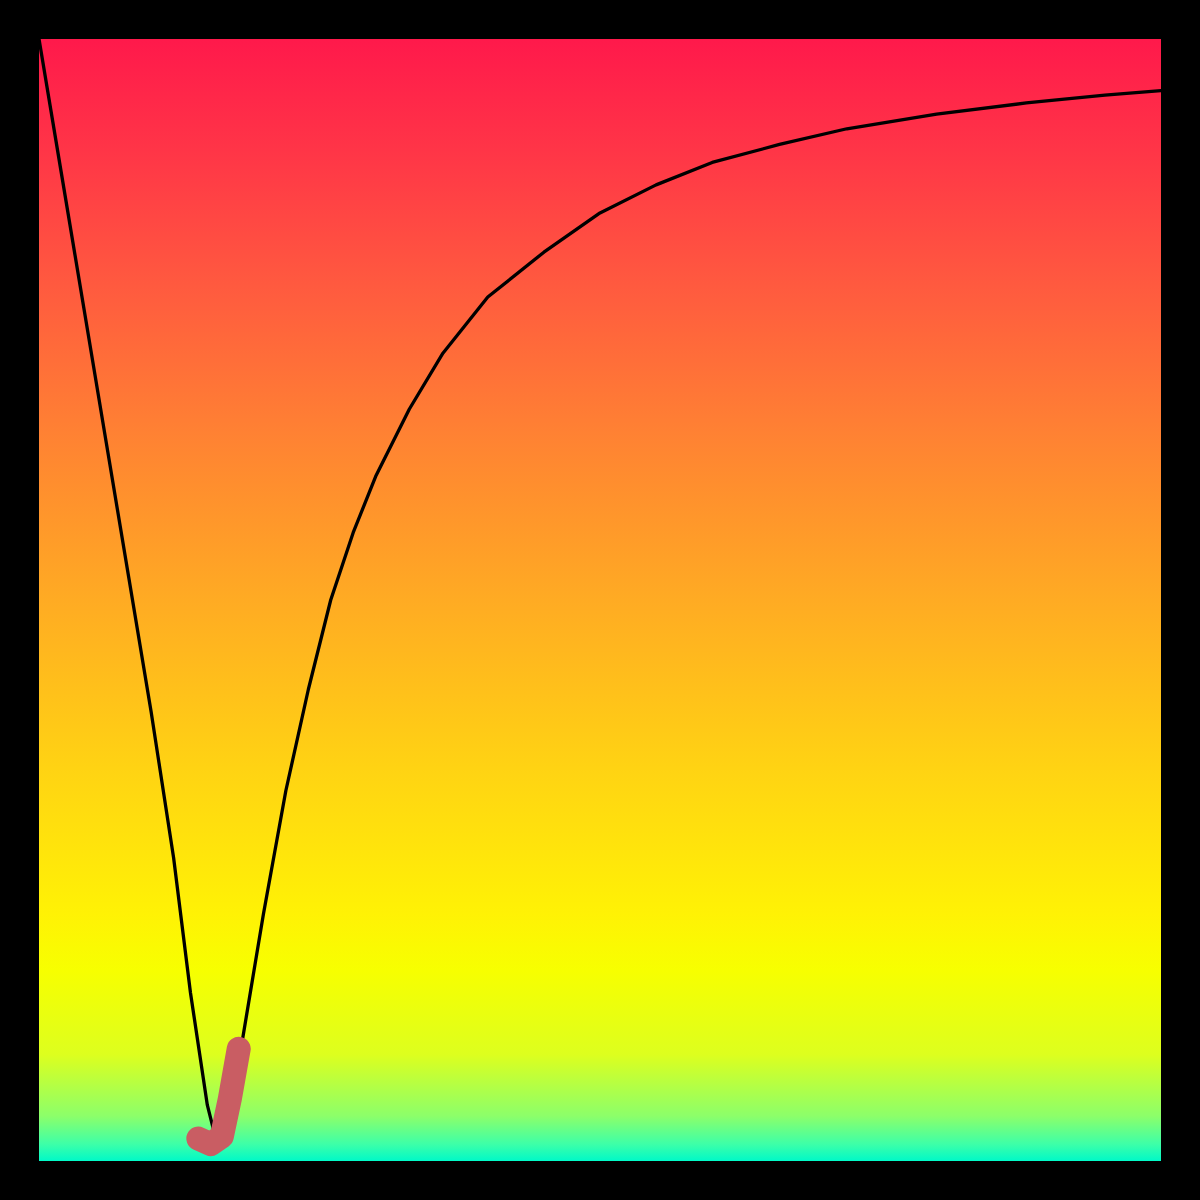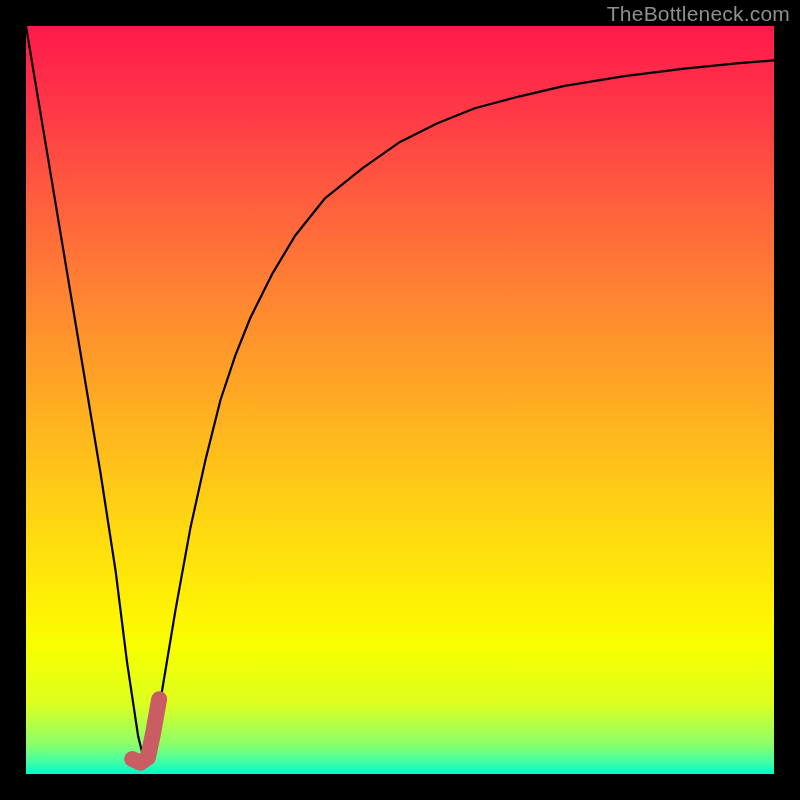--- a/index.html
+++ b/index.html
@@ -74,14 +74,13 @@
             <stop offset="100%" stop-color="#00f9c8"></stop>
           </linearGradient>
       </defs>
       <rect x="0" y="0" width="748" height="748" fill="url(#bg-grad)"></rect>
     </svg>
     <svg class="curve-svg" viewBox="0 0 748 748" preserveAspectRatio="none">
       <path id="curve-path" fill="none" stroke-width="2.2" stroke-linejoin="round" stroke-linecap="round" d="M0.00 0.00 L14.96 89.76 L29.92 179.52 L44.88 269.28 L59.84 359.04 L74.80 448.80 L89.76 546.04 L100.98 635.80 L112.20 710.60 L119.68 740.52 L127.16 718.08 L134.64 673.20 L149.60 583.44 L164.56 501.16 L179.52 433.84 L194.48 374.00 L209.44 329.12 L224.40 291.72 L246.84 246.84 L269.28 209.44 L299.20 172.04 L336.60 142.12 L374.00 115.94 L411.40 97.24 L448.80 82.28 L493.68 70.31 L538.56 59.84 L598.40 50.12 L658.24 42.64 L710.60 37.40 L748.00 34.41" stroke="#000000"></path>
       <path id="marker-path" fill="none" stroke-width="16" stroke-linecap="round" stroke-linejoin="round" d="M106.22 733.04 L114.44 736.78 L121.92 731.54 L127.16 706.86 L133.14 673.20" stroke="#c95d63"></path>
     </svg>
   </div>
-  <div class="watermark">TheBottleneck.com</div>
 </div>
 
 </body></html>

